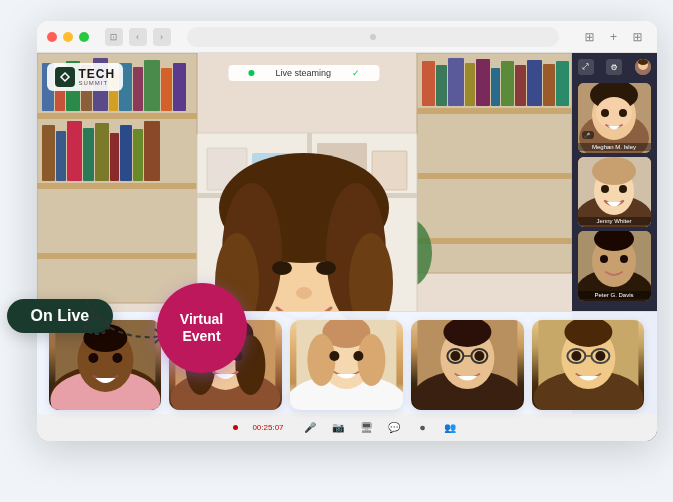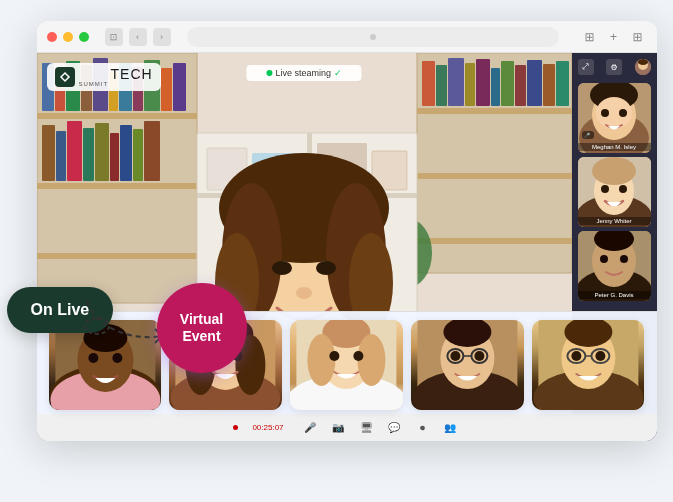--- a/index.html
+++ b/index.html
@@ -161,45 +161,44 @@
       color: white;
     }
 
     .logo-text-wrap {
       display: flex;
       flex-direction: column;
       line-height: 1;
     }
 
     .logo-tech {
-      font-size: 14px;
-      font-weight: 400;
+      font-size: 12px;
+      font-weight: 700;
       color: #1a1a1a;
       letter-spacing: 1px;
-      margin-left: 32px;
     }
 
     .logo-summit {
       font-size: 6px;
       color: #555;
       letter-spacing: 1px;
     }
 
     
     .live-badge {
       position: absolute;
       top: 12px;
       left: 50%;
       transform: translateX(-50%);
       background: rgba(255,255,255,0.92);
       border-radius: 4px;
       padding: 3px 20px;
       display: flex;
       align-items: center;
-      gap: 3px;
+      gap: 21px;
       font-size: 9px;
       color: #333;
       white-space: nowrap;
     }
 
     .live-dot {
       width: 6px;
       height: 6px;
       border-radius: 50%;
       background: #00c853;
@@ -370,21 +369,21 @@
 
     
     .on-live-badge {
       position: absolute;
       bottom: 148px;
       left: -10px;
       background: #1a3a2e;
       color: white;
       font-size: 16px;
       font-weight: 700;
-      padding: 14px 24px;
+      padding: 8px 24px;
       border-radius: 40px;
       z-index: 10;
       box-shadow: 0 4px 16px rgba(0,0,0,0.2);
     }
 
     .virtual-event-badge {
       position: absolute;
       bottom: 108px;
       left: 140px;
       background: #be185d;

